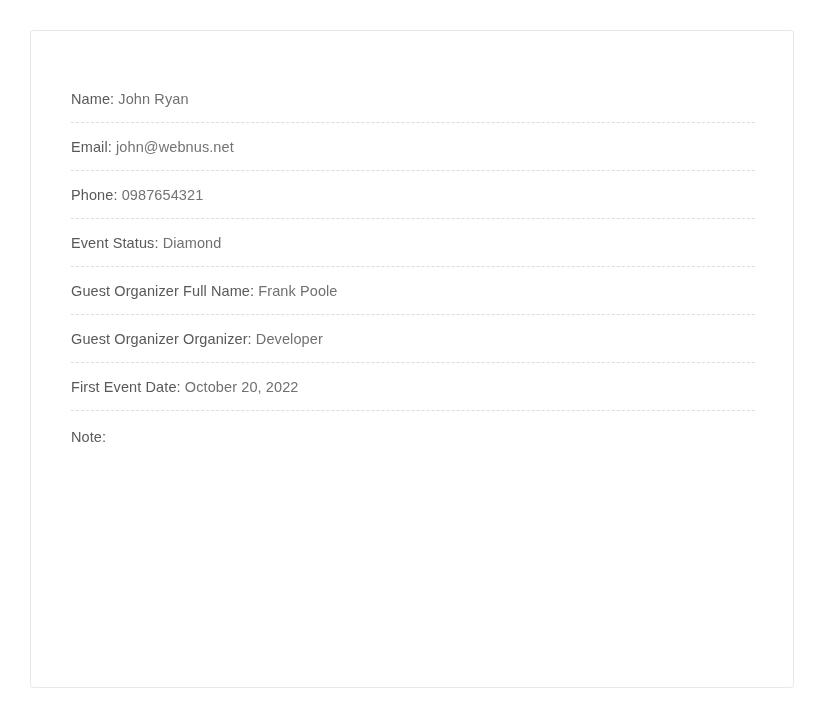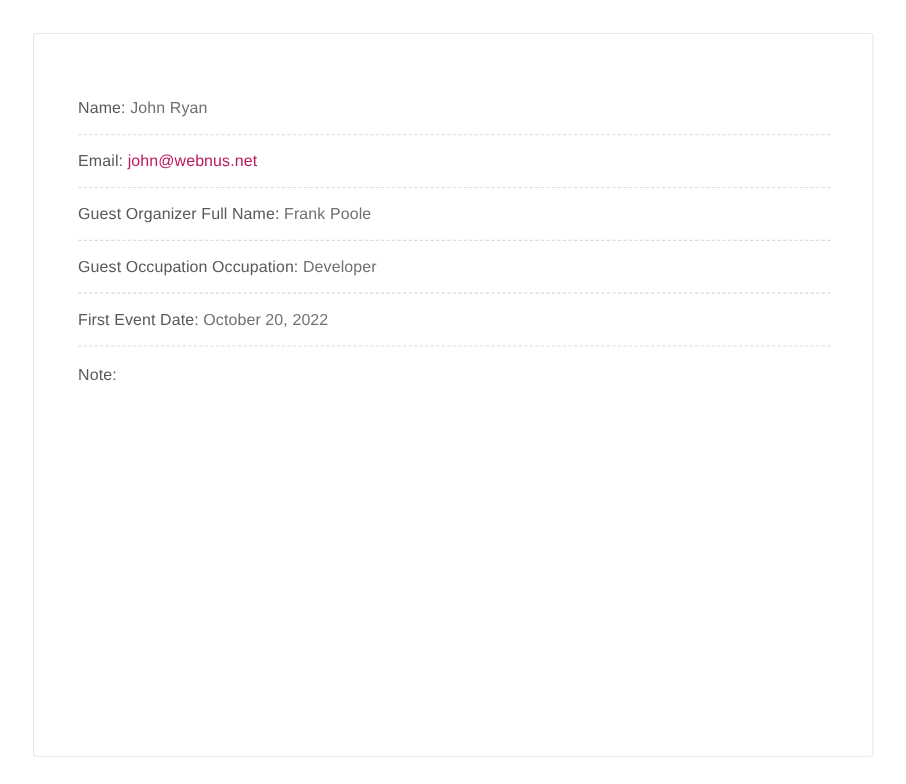--- a/index.html
+++ b/index.html
@@ -58,21 +58,21 @@
 
   .field-label {
     color: #58595b;
   }
 
   .field-value {
     color: #6f7072;
   }
 
   .field-value.link {
-    color: #be185d;
+    color: #737373;
     text-align: center;
   }
 
   .note-block {
     padding: 14px 0 0 0;
     font-size: 14.5px;
     line-height: 25px;
     color: #58595b;
     letter-spacing: 0.1px;
   }
@@ -100,31 +100,39 @@
         <span class="field-label">Name:</span>
         <span class="field-value">John Ryan</span>
       </div>
 
       <div class="field-row">
         <span class="field-label">Email:</span>
         <span class="field-value link">john@webnus.net</span>
       </div>
 
 
+      <div class="field-row">
+        <span class="field-label">Phone:</span>
+        <span class="field-value link">0987654321</span>
+      </div>
 
+      <div class="field-row">
+        <span class="field-label">Event Status:</span>
+        <span class="field-value">Diamond</span>
+      </div>
 
 
 
       <div class="field-row">
         <span class="field-label">Guest Organizer Full Name:</span>
         <span class="field-value">Frank Poole</span>
       </div>
 
       <div class="field-row">
-        <span class="field-label">Guest Occupation Occupation:</span>
+        <span class="field-label">Guest Organizer Organizer:</span>
         <span class="field-value">Developer</span>
       </div>
 
       <div class="field-row">
         <span class="field-label">First Event Date:</span>
         <span class="field-value">October 20, 2022</span>
       </div>
 
       <div class="note-block">
         <span class="note-label">Note:</span>

